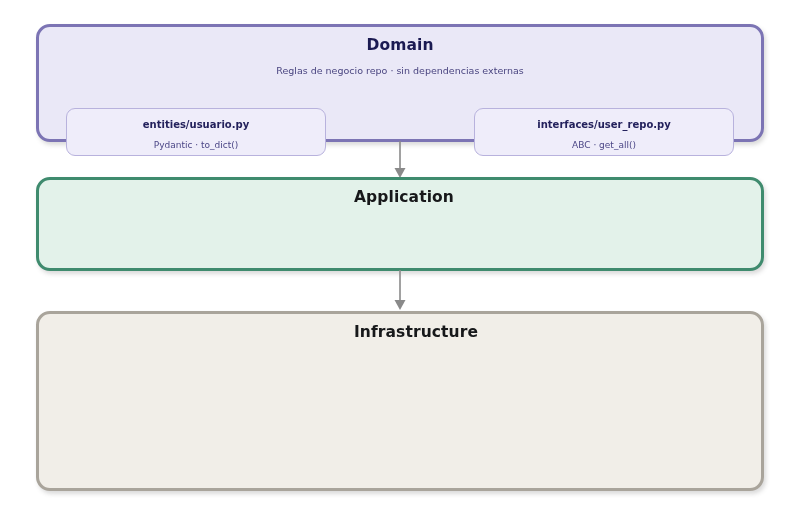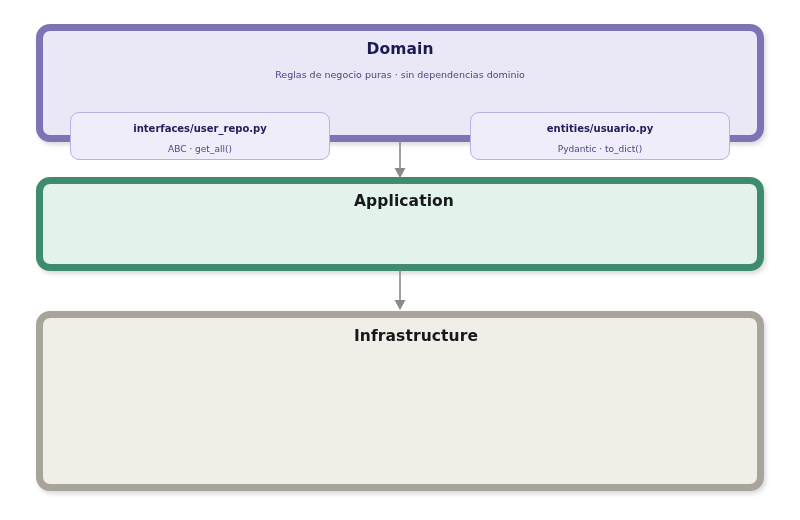--- a/index.html
+++ b/index.html
@@ -21,21 +21,21 @@
     box-sizing: border-box;
   }
 
   
   .layer {
     position: absolute;
     left: 36px;
     width: 728px;
     box-sizing: border-box;
     border-radius: 14px;
-    border: 7px solid #ec4899;
+    border: 3px solid #ec4899;
     box-shadow: 2px 3px 4px rgba(90, 90, 90, 0.22);
   }
 
   .layer-title {
     text-align: center;
     font-weight: bold;
     font-size: 15.5px;
     letter-spacing: 0.1px;
     line-height: 1;
   }
@@ -144,30 +144,30 @@
   #connector-domain-application { top: 141px; }
   #connector-application-infrastructure { top: 270px; }
 </style>
 </head>
 <body>
 
 <div id="diagram">
 
   <div class="layer" id="layer-domain">
     <div class="layer-title">Domain</div>
-    <div class="layer-subtitle">Reglas de negocio puras · sin dependencias dominio</div>
+    <div class="layer-subtitle">Reglas de negocio repo · sin dependencias externas</div>
 
     <div class="card-row" id="domain-cards">
       <div class="card card-domain">
+        <div class="card-title">entities/usuario.py</div>
+        <div class="card-line">Pydantic · to_dict()</div>
+      </div>
+      <div class="card card-domain">
         <div class="card-title">interfaces/user_repo.py</div>
         <div class="card-line">ABC · get_all()</div>
-      </div>
-      <div class="card card-domain">
-        <div class="card-title">entities/usuario.py</div>
-        <div class="card-line">Pydantic · to_dict()</div>
       </div>
     </div>
   </div>
 
   <svg class="connector" id="connector-domain-application" viewBox="0 0 800 42" width="800" height="42">
     <line x1="400" y1="0" x2="400" y2="30" stroke="#8a8a8a" stroke-width="1.6"></line>
     <polygon points="400,37 394.5,27 405.5,27" fill="#8a8a8a"></polygon>
   </svg>
 
   <div class="layer" id="layer-application">

